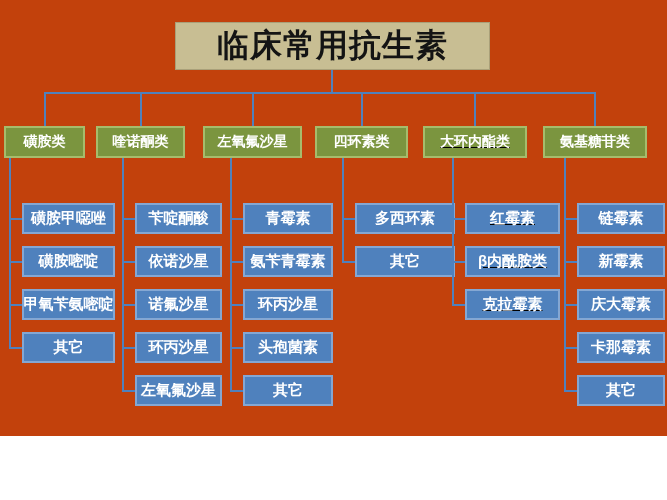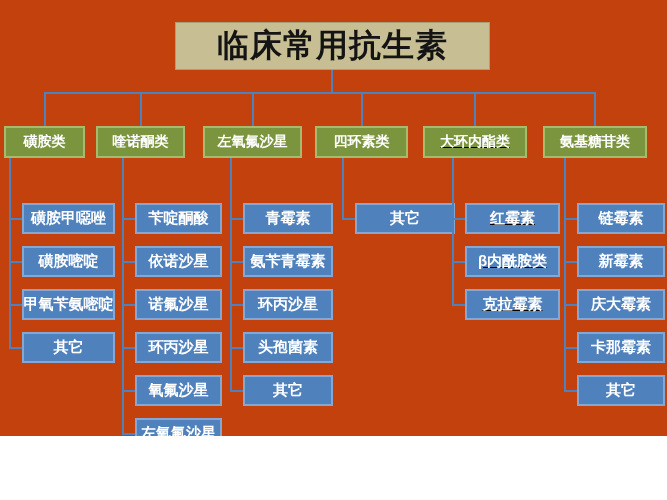--- a/index.html
+++ b/index.html
@@ -71,39 +71,39 @@
         </ul>
       </div>
       <div class="conn drop" style="left: 139.5px;"></div>
       <div class="col" style="left: 96px; width: 89px;">
         <div class="cat-box">喹诺酮类</div>
         <ul class="children" style="margin-left: 39px; width: 87px;">
           <li>苄啶酮酸</li>
           <li>依诺沙星</li>
           <li>诺氟沙星</li>
           <li>环丙沙星</li>
-          <li>氧氟沙星</li>
           <li>左氧氟沙星</li>
         </ul>
       </div>
       <div class="conn drop" style="left: 251.5px;"></div>
       <div class="col" style="left: 203px; width: 99px;">
         <div class="cat-box">左氧氟沙星</div>
         <ul class="children" style="margin-left: 40px; width: 90px;">
           <li>青霉素</li>
           <li>氨苄青霉素</li>
           <li>环丙沙星</li>
           <li>头孢菌素</li>
           <li>其它</li>
         </ul>
       </div>
       <div class="conn drop" style="left: 360.5px;"></div>
       <div class="col" style="left: 315px; width: 93px;">
         <div class="cat-box">四环素类</div>
         <ul class="children" style="margin-left: 40px; width: 100px;">
+          <li>多西环素</li>
           <li>其它</li>
         </ul>
       </div>
       <div class="conn drop" style="left: 474px;"></div>
       <div class="col" style="left: 423px; width: 104px; text-decoration: underline;">
         <div class="cat-box">大环内酯类</div>
         <ul class="children" style="margin-left: 42px; width: 95px;">
           <li>红霉素</li>
           <li>β内酰胺类</li>
           <li>克拉霉素</li>

